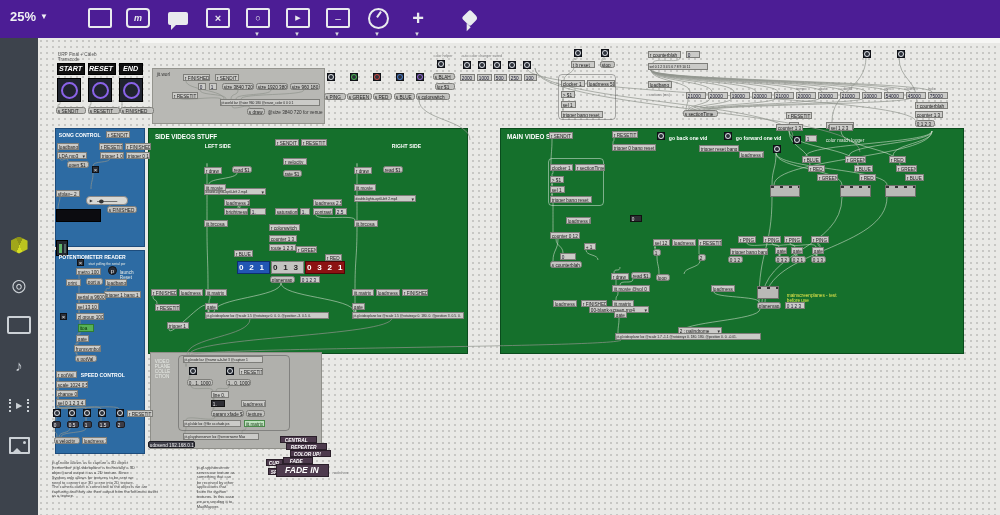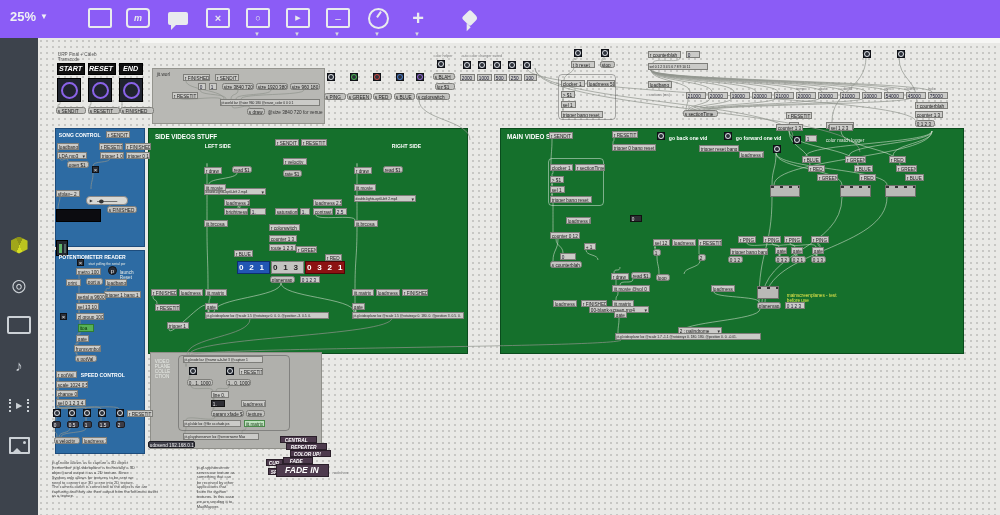--- a/index.html
+++ b/index.html
@@ -1,19 +1,19 @@
 <!DOCTYPE html>
 <html><head>
 <meta charset="utf-8">
 <style>
   html,body{margin:0;padding:0;background:#222;}
   #stage{position:relative;width:1000px;height:515px;overflow:hidden;background:#3d434c;
          font-family:"Liberation Sans","DejaVu Sans",sans-serif;}
   
-  #toolbar{position:absolute;left:0;top:0;width:1000px;height:38px;background:#8b5cf6;z-index:40;}
+  #toolbar{position:absolute;left:0;top:0;width:1000px;height:38px;background:#4c1d95;z-index:40;}
   #zoomctl{position:absolute;left:10px;top:9px;color:#f0f2f4;font-size:13px;font-weight:bold;}
   #zoomctl .car{font-size:8px;vertical-align:2px;margin-left:4px;}
   .ticon{position:absolute;top:6px;width:24px;height:24px;display:flex;align-items:center;justify-content:center;}
   .tbox{width:20px;height:16px;border:2px solid #e9ebee;border-radius:2px;display:flex;align-items:center;justify-content:center;color:#e9ebee;}
   .objglyph{background:linear-gradient(#e9ebee 0 2px,transparent 2px calc(100% - 2px),#e9ebee calc(100% - 2px));background-clip:content-box;padding:2px 1px;}
   .mglyph{font-style:italic;font-weight:bold;font-size:9px;border-radius:4px;}
   .bubble{width:20px;height:13px;background:#e9ebee;border-radius:2px;position:relative;}
   .bubble::after{content:'';position:absolute;left:3px;bottom:-5px;border:3px solid transparent;border-top-color:#e9ebee;border-left-color:#e9ebee;}
   .dialc{width:17px;height:17px;border:2px solid #e9ebee;border-radius:50%;position:relative;}
   .dialc::after{content:'';position:absolute;left:8px;top:1px;width:2px;height:7px;background:#e9ebee;transform:rotate(35deg);}

